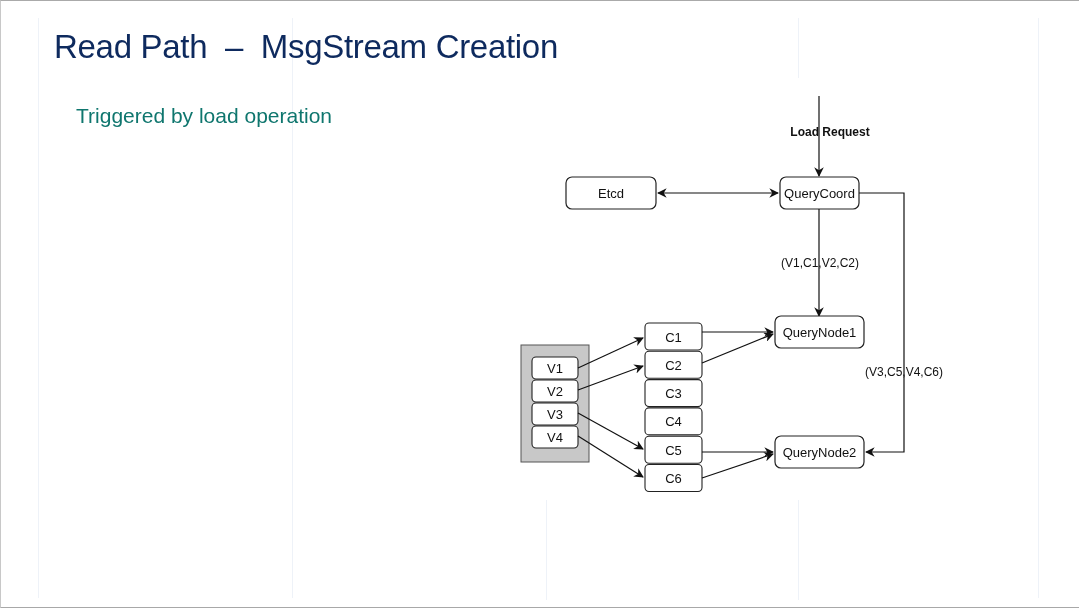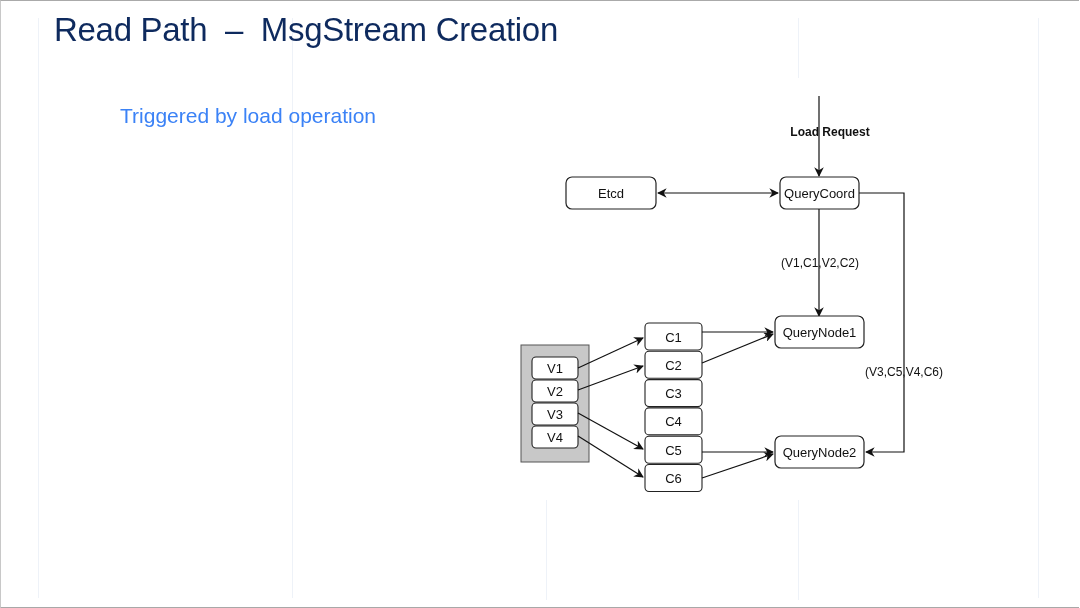--- a/index.html
+++ b/index.html
@@ -1,23 +1,23 @@
 <!DOCTYPE html>
 <html><head>
 <meta charset="utf-8">
 <style>
   html, body { margin:0; padding:0; }
   body { width:1080px; height:608px; background:#ffffff; position:relative; overflow:hidden;
          font-family:"Liberation Sans", sans-serif; }
   .frame { position:absolute; left:0; top:0; width:1078px; height:606px;
            border-top:1px solid #aaaaaa; border-bottom:2px solid #a8a8a8; border-left:1px solid #c8c8c8; }
   .guide { position:absolute; width:1px; background:#eef2f8; }
-  .title { position:absolute; left:54px; top:11px; font-size:33px; color:#0e2a5e; letter-spacing:-0.3px;
+  .title { position:absolute; left:54px; top:28px; font-size:33px; color:#0e2a5e; letter-spacing:-0.3px;
            white-space:pre; }
-  .subtitle { position:absolute; left:76px; top:104px; font-size:21px; color:#3b82f6;margin-left:44px; }
+  .subtitle { position:absolute; left:76px; top:104px; font-size:21px; color:#0f766e; }
   svg.diagram { position:absolute; left:0; top:0; }
   svg text { font-family:"Liberation Sans", sans-serif; fill:#111; }
 </style>
 </head>
 <body>
 
 <div class="frame"></div>
 <div class="guide" style="left:38px;top:18px;height:580px;"></div>
 <div class="guide" style="left:292px;top:18px;height:580px;"></div>
 <div class="guide" style="left:546px;top:500px;height:100px;"></div>

